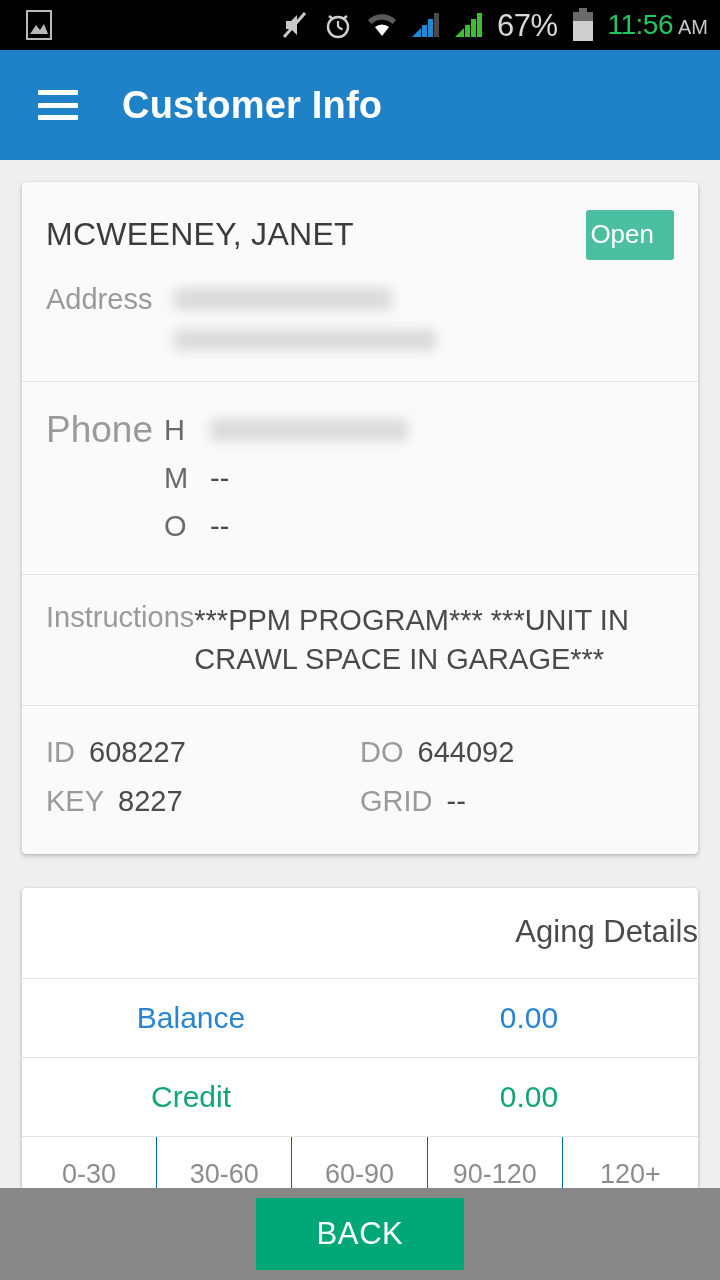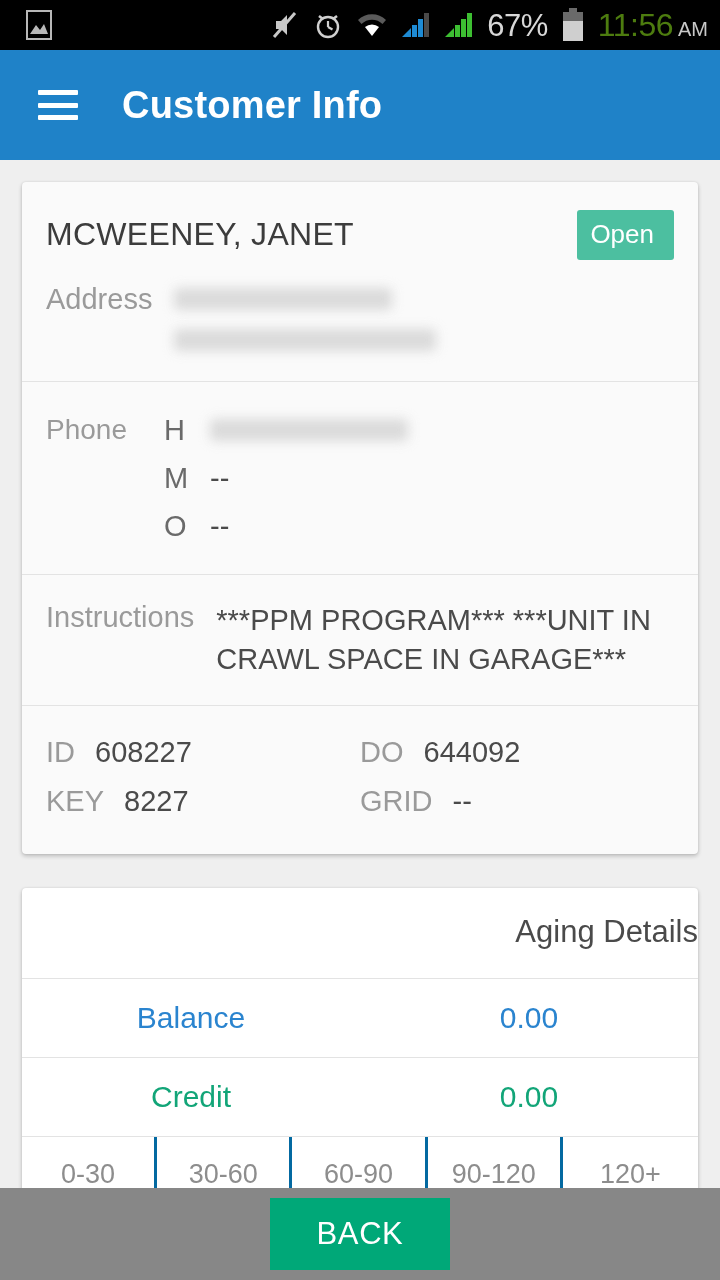--- a/index.html
+++ b/index.html
@@ -36,22 +36,22 @@
     gap: 13px;
   }
   .sb-icon { display: block; }
   .sb-battery-pct {
     color: #d8d8d8;
     font-size: 31px;
     letter-spacing: -0.5px;
     line-height: 1;
   }
   .sb-time {
-    color: #4d7c0f;
-    font-size: 32px;
+    color: #22c55e;
+    font-size: 28px;
     line-height: 1;
     letter-spacing: -0.5px;
   }
   .sb-ampm {
     color: #c8c8c8;
     font-size: 20px;
     line-height: 1;
     margin-left: 5px;
   }
   .sb-time-wrap { display: flex; align-items: baseline; }
@@ -117,21 +117,21 @@
     font-size: 32px;
     color: #3c3c3c;
     letter-spacing: 0.3px;
     flex: 1 1 auto;
     padding-top: 6px;
   }
   .open-btn {
     background: #4cbfa0;
     color: #ffffff;
     font-size: 26px;
-    padding: 11px 20px 13px 13px;
+    padding: 11px 20px 13px 4px;
     border-radius: 3px;
     border: none;
     cursor: pointer;
     line-height: 1;
     font-family: "Liberation Sans", sans-serif;
   }
 
   .address-block { padding: 0 24px 30px 24px; display: flex; }
   .addr-label {
     color: #9a9a9a;
@@ -153,21 +153,21 @@
 
   
   .phone-block { padding: 24px 24px 24px 24px; }
   .phone-row {
     display: flex;
     align-items: center;
     min-height: 48px;
   }
   .phone-caption {
     color: #9a9a9a;
-    font-size: 28px;
+    font-size: 37px;
     width: 118px;
     flex: 0 0 118px;
   }
   .phone-type {
     color: #6a6a6a;
     font-size: 29px;
     width: 34px;
     flex: 0 0 34px;
   }
   .phone-val {
@@ -184,21 +184,20 @@
     padding: 26px 24px 26px 24px;
   }
   .instr-label {
     color: #9a9a9a;
     font-size: 29px;
     flex: 0 0 auto;
   }
   .instr-value {
     color: #4a4a4a;
     font-size: 29px;
-    margin-left: 22px;
     line-height: 1.35;
     flex: 1 1 auto;
   }
 
   
   .ids-block {
     display: flex;
     flex-wrap: wrap;
     padding: 22px 24px 28px 24px;
   }
@@ -208,21 +207,21 @@
     align-items: center;
     padding: 8px 0;
   }
   .id-key {
     color: #9a9a9a;
     font-size: 29px;
   }
   .id-val {
     color: #4a4a4a;
     font-size: 29px;
-    margin-left: 20px;
+    margin-left: 14px;
   }
 
   
   .aging-title {
     text-align: right;
     font-size: 31px;
     color: #4a4a4a;
     padding: 26px 0 28px 0;
   }
   .money-row {
@@ -243,41 +242,41 @@
   .balance-color { color: #2a84cf; }
   .credit-color { color: #12a578; }
 
   .aging-table { display: flex; flex-direction: column; }
   .aging-tr { display: flex; }
   .aging-th, .aging-td {
     flex: 1 1 20%;
     text-align: center;
     font-size: 27px;
     padding: 22px 0;
-    border-right: 3px solid #0369a1;
+    border-right: 1px solid #0369a1;
   }
   .aging-th { color: #8d8d8d; }
   .aging-tr > *:last-child { border-right: none; }
   .aging-tr.head { border-bottom: 1px solid #e3e3e3; }
 
   
   .footer {
     flex: 0 0 92px;
     background: #878787;
     display: flex;
     align-items: center;
     justify-content: center;
   }
   .back-btn {
     background: #00a878;
     color: #ffffff;
     font-size: 31px;
     letter-spacing: 0.6px;
     border: none;
-    width: 180px;
+    width: 208px;
     height: 72px;
     cursor: pointer;
     font-family: "Liberation Sans", sans-serif;
   }
 </style>
 </head>
 <body>
 
 <div class="screen">
 

